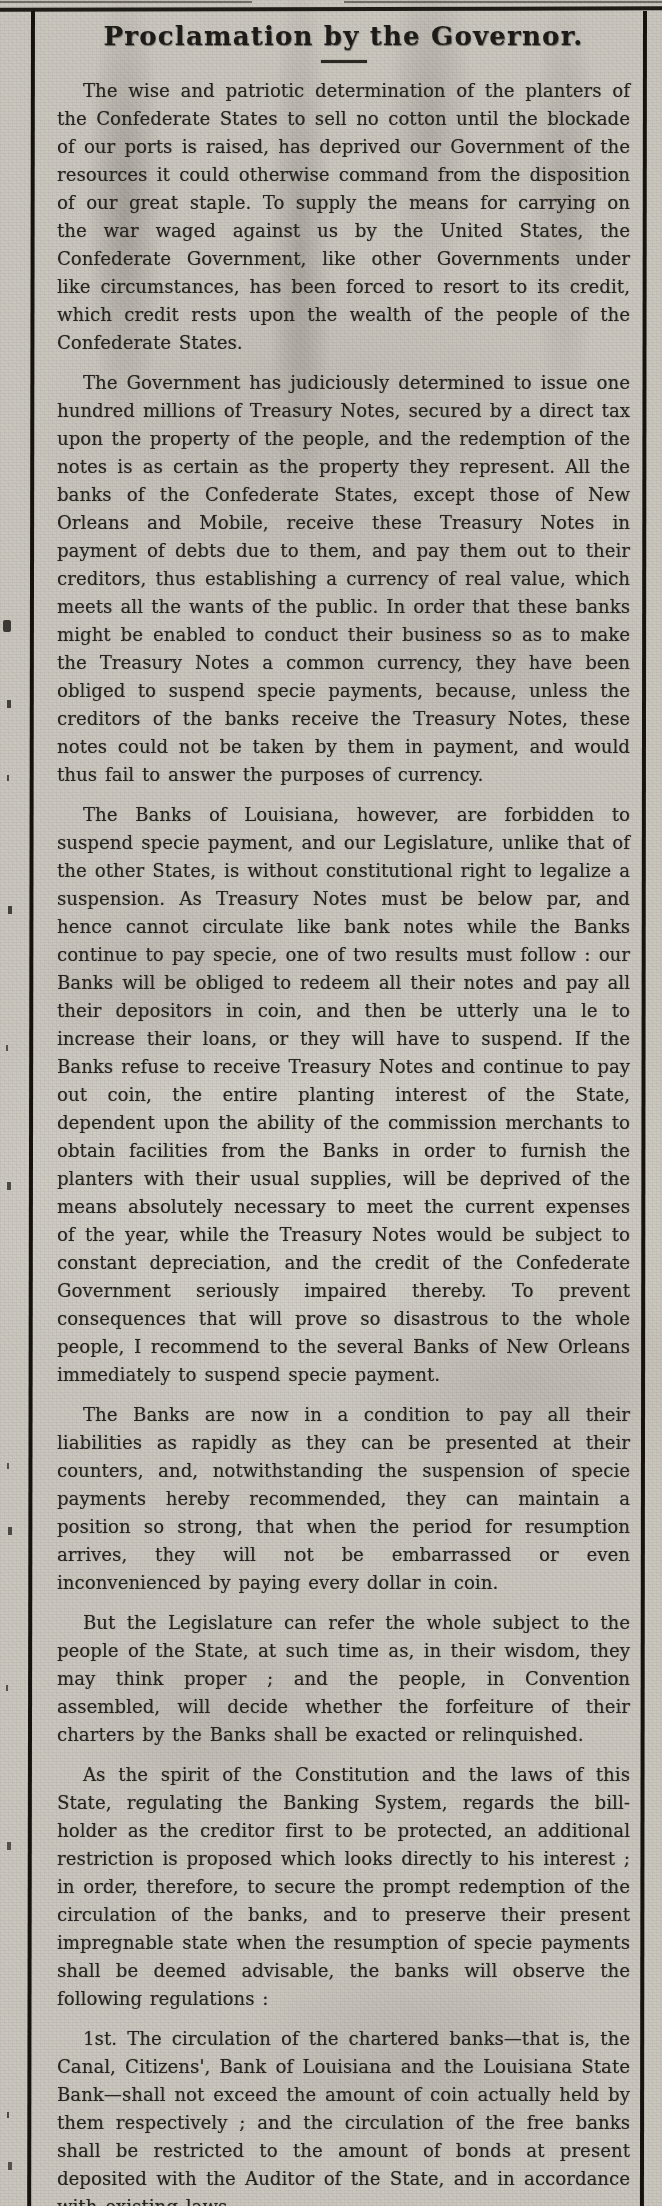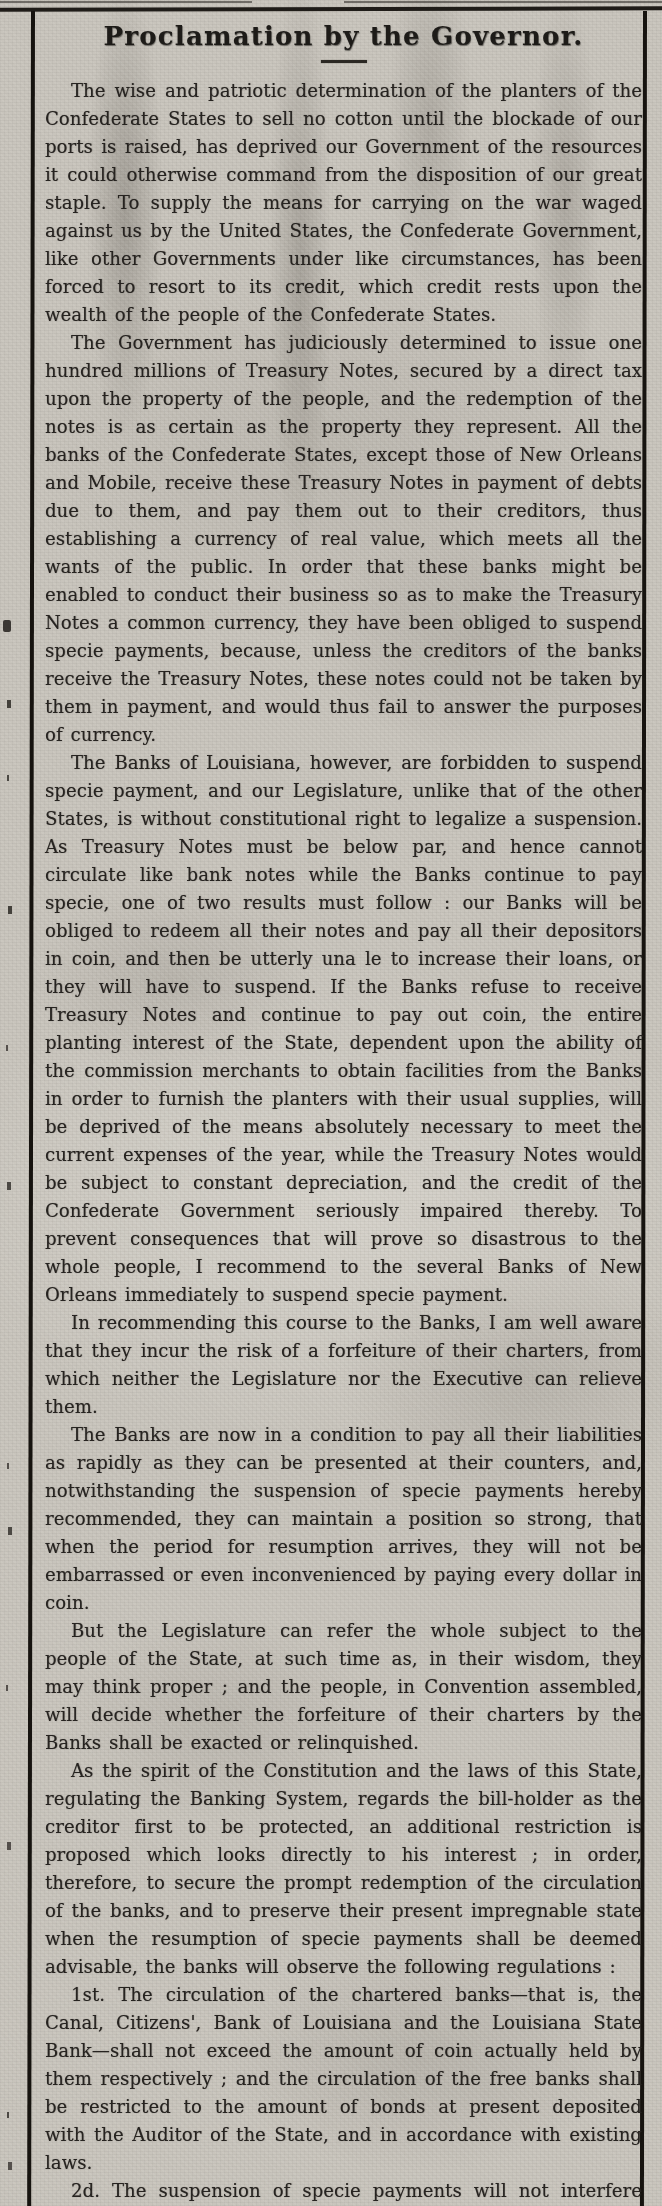--- a/index.html
+++ b/index.html
@@ -47,21 +47,21 @@
       3px 1540px 0 -2px rgba(35,32,28,0.7);}
   .content{position:absolute;top:16px;left:45px;width:597px;z-index:3;}
   .headline{
     margin:4px 0 8px;text-align:center;
     font-family:"DejaVu Serif", serif;font-weight:bold;font-size:26px;line-height:32px;
     letter-spacing:1.2px;color:#1d1b18;
     text-shadow:0.6px 0.6px 1px rgba(25,23,20,0.55);
   }
   .title-rule{width:46px;height:3px;background:#2b2823;margin:0 auto 14px;box-shadow:0 0 1px rgba(30,28,24,0.8);}
   .body p{
-    margin:0;font-size:18px;line-height:28px;text-align:justify;text-indent:26px;
+    margin:12px;font-size:18px;line-height:28px;text-align:justify;text-indent:26px;
     color:#262320;word-spacing:2px;letter-spacing:0.1px;
     text-shadow:0.4px 0.4px 0.9px rgba(45,42,38,0.5);
   }
 </style>
 </head>
 <body>
 
 <div class="page">
   <div class="top-rule-ghost"></div>
   <div class="top-rule"></div>
@@ -70,21 +70,20 @@
   <div class="edge-marks"></div>
 
   <div class="content">
     <h1 class="headline">Proclamation by the Governor.</h1>
     <div class="title-rule"></div>
 
     <div class="body">
       <p>The wise and patriotic determination of the planters of the Confederate States to sell no cotton until the blockade of our ports is raised, has deprived our Government of the resources it could otherwise command from the disposition of our great staple.  To supply the means for carrying on the war waged against us by the United States, the Confederate Government, like other Governments under like circumstances, has been forced to resort to its credit, which credit rests upon the wealth of the people of the Confederate States.</p>
       <p>The Government has judiciously determined to issue one hundred millions of Treasury Notes, secured by a direct tax upon the property of the people, and the redemption of the notes is as certain as the property they represent.  All the banks of the Confederate States, except those of New Orleans and Mobile, receive these Treasury Notes in payment of debts due to them, and pay them out to their creditors, thus establishing a currency of real value, which meets all the wants of the public.  In order that these banks might be enabled to conduct their business so as to make the Treasury Notes a common currency, they have been obliged to suspend specie payments, because, unless the creditors of the banks receive the Treasury Notes, these notes could not be taken by them in payment, and would thus fail to answer the purposes of currency.</p>
       <p>The Banks of Louisiana, however, are forbidden to suspend specie payment, and our Legislature, unlike that of the other States, is without constitutional right to legalize a suspension. As Treasury Notes must be below par, and hence cannot circulate like bank notes while the Banks continue to pay specie, one of two results must follow : our Banks will be obliged to redeem all their notes and pay all their depositors in coin, and then be utterly una le to increase their loans, or they will have to suspend.  If the Banks refuse to receive Treasury Notes and continue to pay out coin, the entire planting interest of the State, dependent upon the ability of the commission merchants to obtain facilities from the Banks in order to furnish the planters with their usual supplies, will be deprived of the means absolutely necessary to meet the current expenses of the year, while the Treasury Notes would be subject to constant depreciation, and the credit of the Confederate Government seriously impaired thereby.  To prevent consequences that will prove so disastrous to the whole people, I recommend to the several Banks of New Orleans immediately to suspend specie payment.</p>
-      <p>In recommending this course to the Banks, I am well aware that they incur the risk of a forfeiture of their charters, from which neither the Legislature nor the Executive can relieve them.</p>
       <p>The Banks are now in a condition to pay all their liabilities as rapidly as they can be presented at their counters, and, notwithstanding the suspension of specie payments hereby recommended, they can maintain a position so strong, that when the period for resumption arrives, they will not be embarrassed or even inconvenienced by paying every dollar in coin.</p>
       <p>But the Legislature can refer the whole subject to the people of the State, at such time as, in their wisdom, they may think proper ; and the people, in Convention assembled, will decide whether the forfeiture of their charters by the Banks shall be exacted or relinquished.</p>
       <p>As the spirit of the Constitution and the laws of this State, regulating the Banking System, regards the bill-holder as the creditor first to be protected, an additional restriction is proposed which looks directly to his interest ; in order, therefore, to secure the prompt redemption of the circulation of the banks, and to preserve their present impregnable state when the resumption of specie payments shall be deemed advisable, the banks will observe the following regulations :</p>
       <p>1st. The circulation of the chartered banks—that is, the Canal, Citizens', Bank of Louisiana and the Louisiana State Bank—shall not exceed the amount of coin actually held by them respectively ; and the circulation of the free banks shall be restricted to the amount of bonds at present deposited with the Auditor of the State, and in accordance with existing laws.</p>
       <p>2d. The suspension of specie payments will not interfere with the weekly and monthly returns to the Board of Currency, nor with the fundamental rules governing the Banks, not in opposition to the recommendation herein made.</p>
 
     </div>
 
   </div>
 </div>

